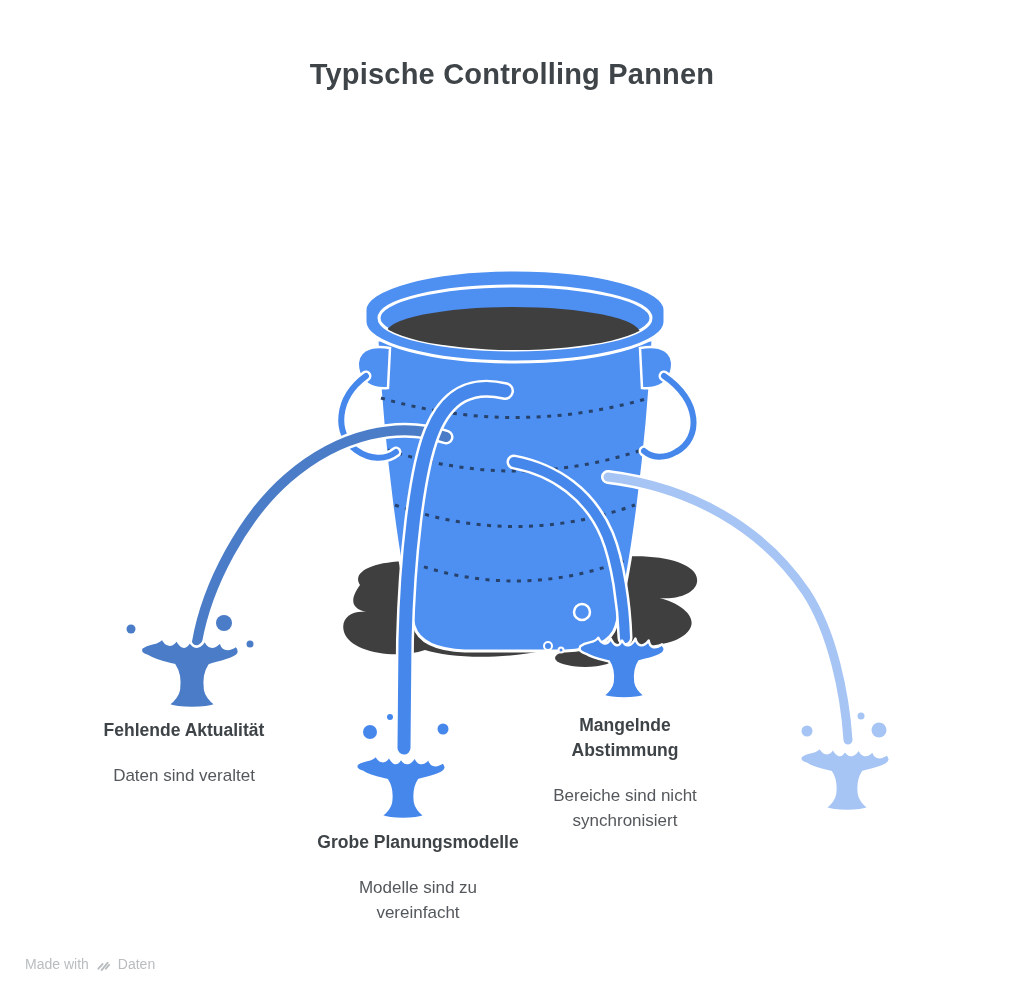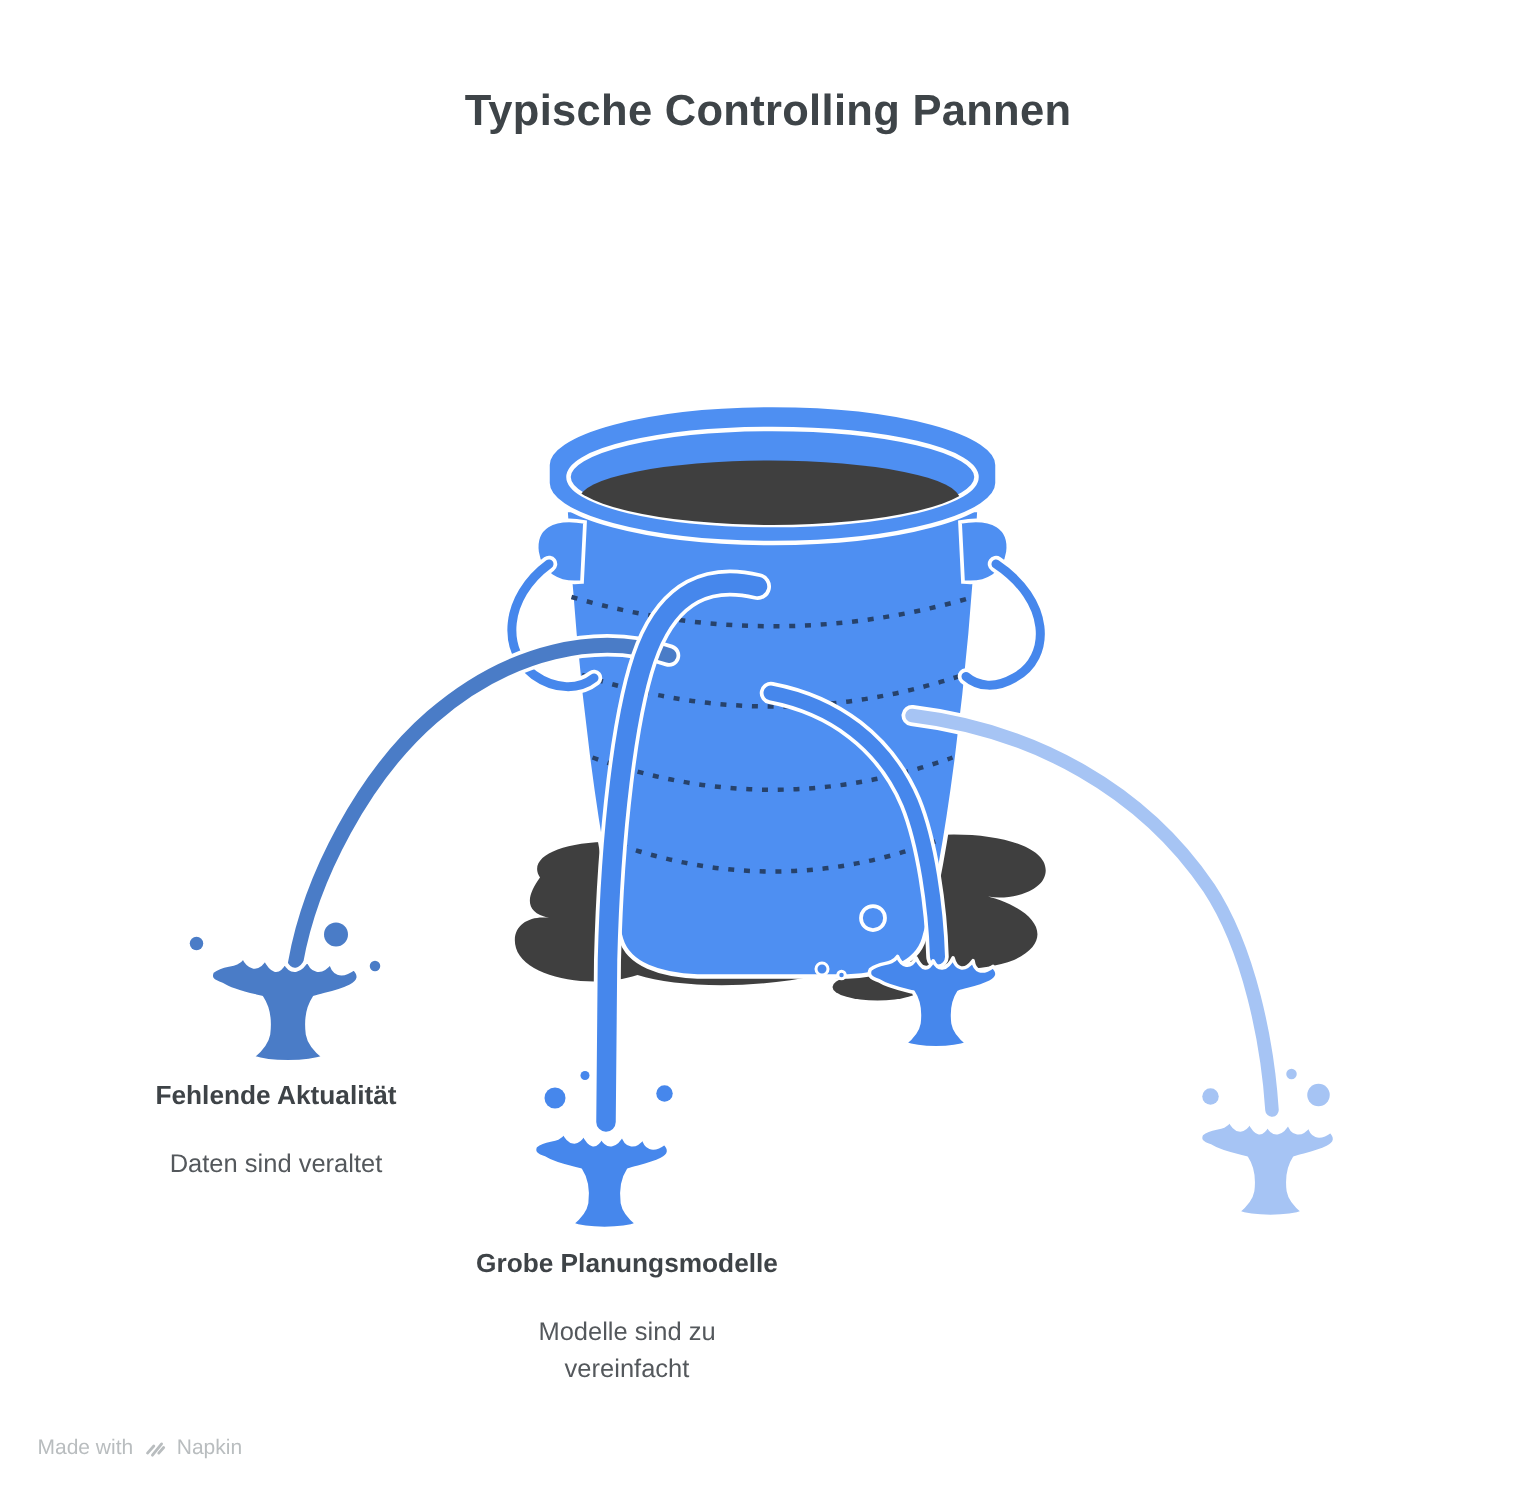--- a/index.html
+++ b/index.html
@@ -161,28 +161,32 @@
   </svg>
 
   <div class="label-block label-2">
     <div class="label-heading">Grobe Planungsmodelle</div>
     <div class="label-desc">Modelle sind zu vereinfacht</div>
   </div>
   <div class="label-block label-1">
     <div class="label-heading">Fehlende Aktualität</div>
     <div class="label-desc">Daten sind veraltet</div>
   </div>
+  <div class="label-block label-3">
+    <div class="label-heading">Mangelnde Abstimmung</div>
+    <div class="label-desc">Bereiche sind nicht synchronisiert</div>
+  </div>
   <div class="label-block label-4">
   </div>
 
   <div class="watermark">
     <span>Made with</span>
     <svg width="15" height="15" viewBox="0 0 16 16">
       <g stroke="var(--watermark-text,#B9BDBF)" stroke-width="2" stroke-linecap="round" fill="none">
         <path d="M 2.5 12.5 L 7 7.5"></path>
         <path d="M 6 14 L 12.5 6"></path>
         <path d="M 10.5 12.5 L 14 8.5"></path>
       </g>
     </svg>
-    <span>Napkin</span>
+    <span>Daten</span>
   </div>
 
 </div>
 
 </body></html>

